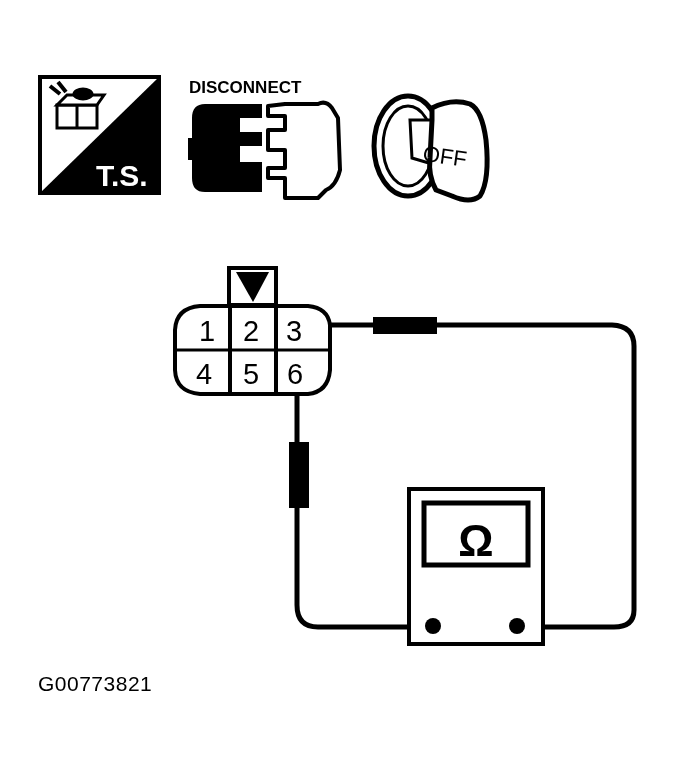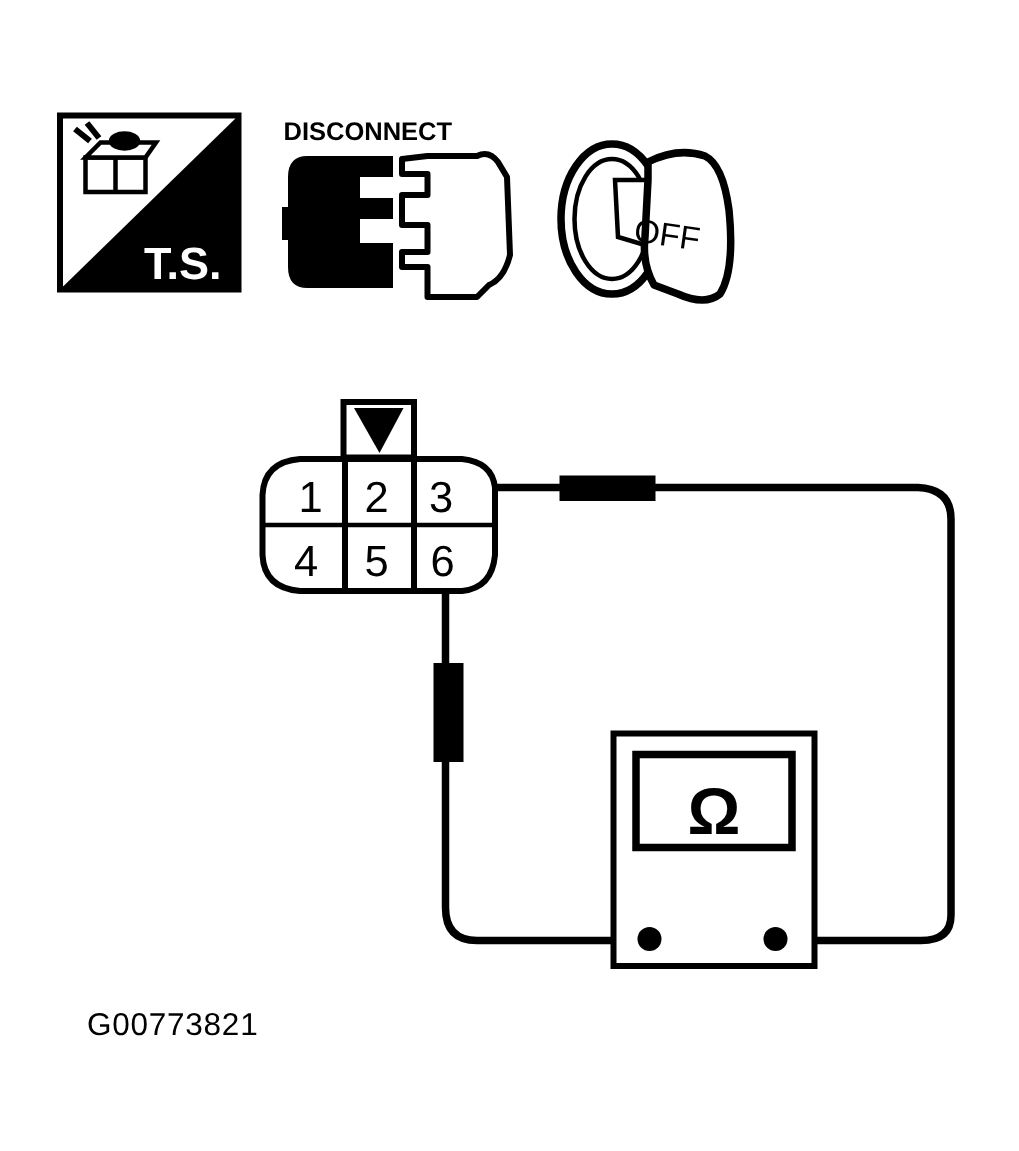--- a/index.html
+++ b/index.html
@@ -1,19 +1,19 @@
 <!DOCTYPE html>
 <html><head>
   <meta charset="utf-8">
   <style>
     html, body { margin: 0; padding: 0; background: #ffffff; }
     body { width: 679px; height: 767px; position: relative; overflow: hidden; font-family: "Liberation Sans", sans-serif; }
     svg { position: absolute; left: 0; top: 0; }
     .lbl { font-family: "Liberation Sans", sans-serif; }
-    .figid { position: absolute; left: 38px; top: 672px; font-size: 21px; color: #000; font-family: "Liberation Sans", sans-serif; letter-spacing: 0.5px; margin-left: 20px; }
+    .figid { position: absolute; left: 38px; top: 672px; font-size: 21px; color: #000; font-family: "Liberation Sans", sans-serif; letter-spacing: 0.5px; }
   </style>
 </head>
 <body>
 
 <svg width="679" height="767" viewBox="0 0 679 767">
 
   <g>
     <rect x="40" y="77" width="119" height="116" fill="#fff" stroke="#000" stroke-width="4"></rect>
     <polygon points="159,77 159,193 40,193" fill="#000"></polygon>
 

